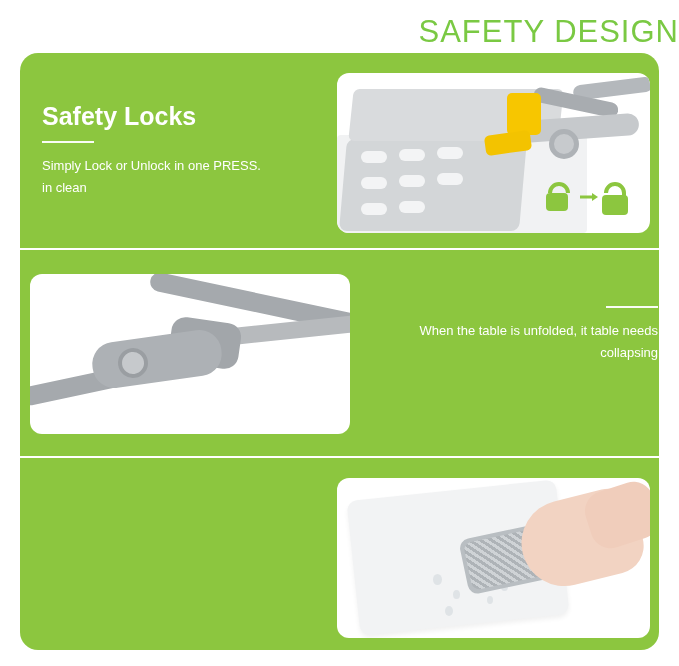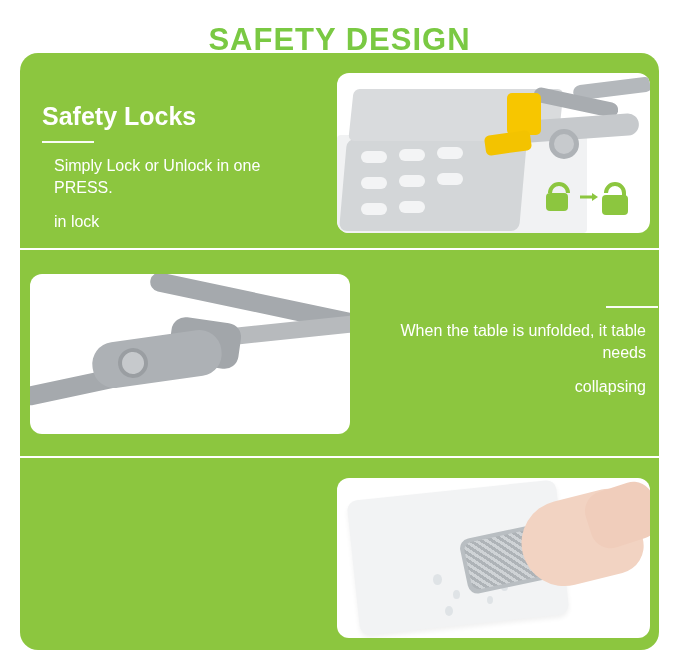--- a/index.html
+++ b/index.html
@@ -12,26 +12,26 @@
     font-family: "Liberation Sans", sans-serif;
   }
   .page {
     position: relative;
     width: 679px;
     height: 666px;
     background: #ffffff;
     overflow: hidden;
   }
   .title {
-    text-align: center;
+    text-align: right;
     color: #7ac943;
     font-size: 31px;
-    font-weight: bold;
+    font-weight: normal;
     letter-spacing: 1px;
-    padding-top: 20px;
+    padding-top: 12px;
     line-height: 40px;
   }
   .panel {
     position: absolute;
     left: 20px;
     right: 20px;
     background: #8cc63f;
     width: 639px;
   }
   .panel.p1 {
@@ -75,23 +75,23 @@
   .rule {
     width: 52px;
     height: 2px;
     background: #ffffff;
     margin: 10px 0 12px 0;
     opacity: .95;
   }
   .rule.right { margin-left: auto; }
   .body {
     color: #ffffff;
-    font-size: 16px;
+    font-size: 13px;
     line-height: 22px;
-    margin: 12px;
+    margin: 0;
   }
   .right-align { text-align: right; }
 
   
   .ph1 { left: 337px; top: 73px; width: 313px; height: 160px; }
   .ph1 .bar-top {
     position: absolute; left: 14px; top: 16px; width: 210px; height: 52px;
     background: #d9dbdd; border-radius: 6px;
     transform: skewX(-6deg);
   }
@@ -200,21 +200,21 @@
 <div class="page">
 
   <div class="title">SAFETY DESIGN</div>
 
   <div class="panel p1"></div>
 
   <div class="txtblock" style="left:42px; top:101px; width:280px;">
     <p class="head">Safety Locks</p>
     <div class="rule"></div>
     <p class="body">Simply Lock or Unlock in one PRESS.</p>
-    <p class="body">in lock</p>
+    <p class="body">in clean</p>
   </div>
 
   <div class="photo ph1">
     <div class="panel-white"></div>
     <div class="panel-grey"></div>
     <div class="hole" style="left:24px; top:78px;"></div>
     <div class="hole" style="left:62px; top:76px;"></div>
     <div class="hole" style="left:100px; top:74px;"></div>
     <div class="hole" style="left:24px; top:104px;"></div>
     <div class="hole" style="left:62px; top:102px;"></div>

